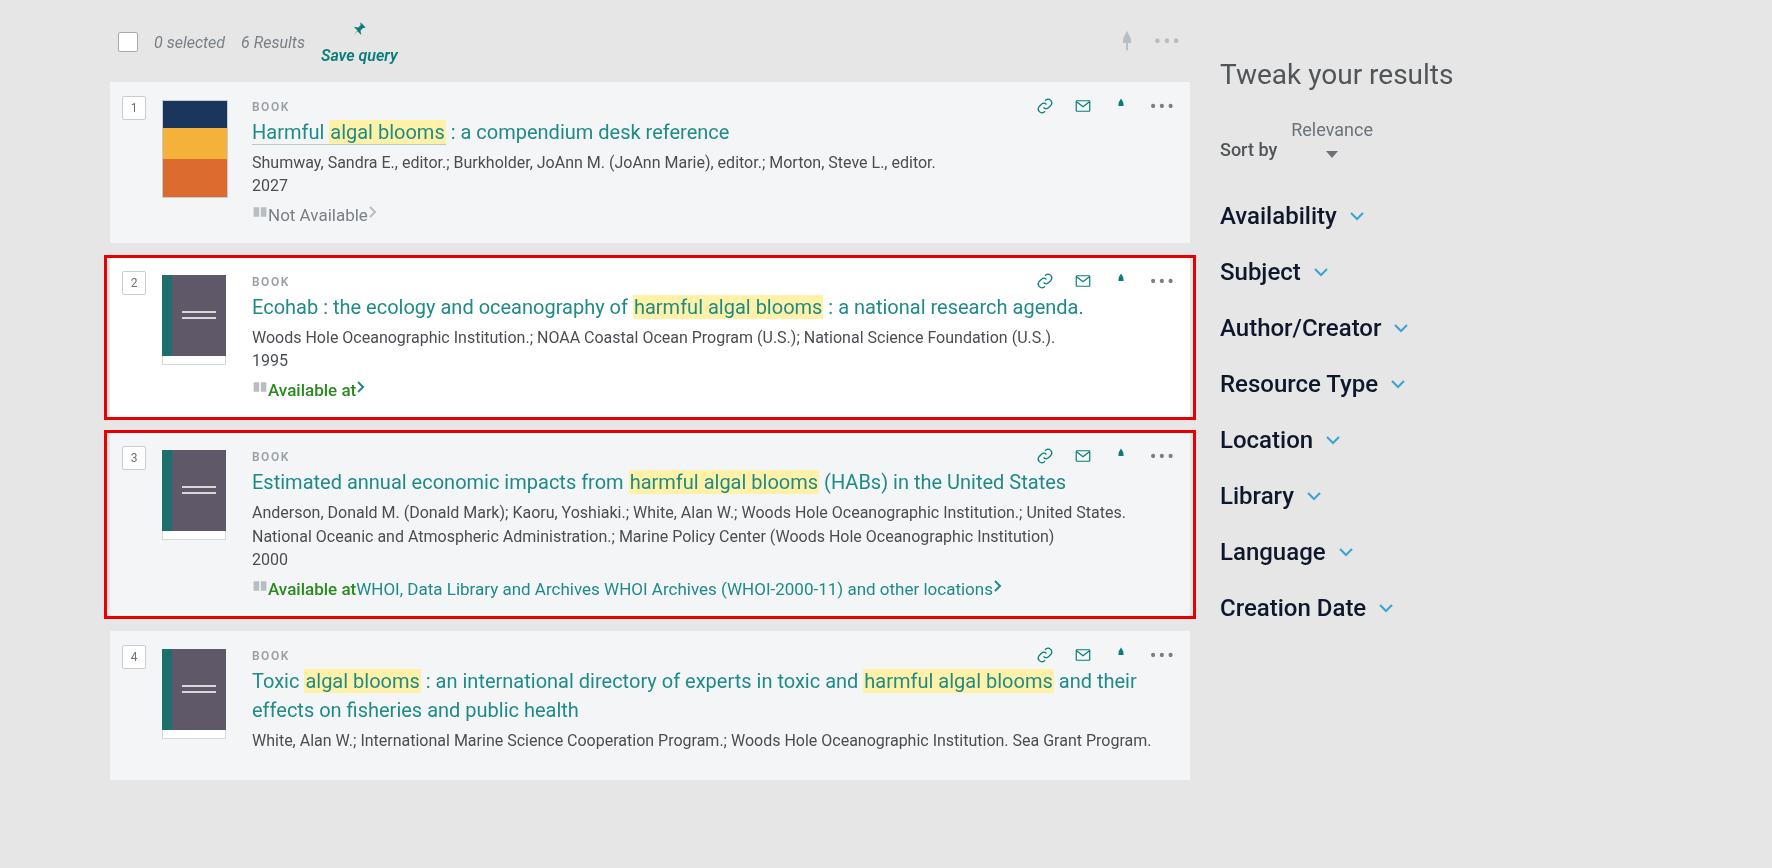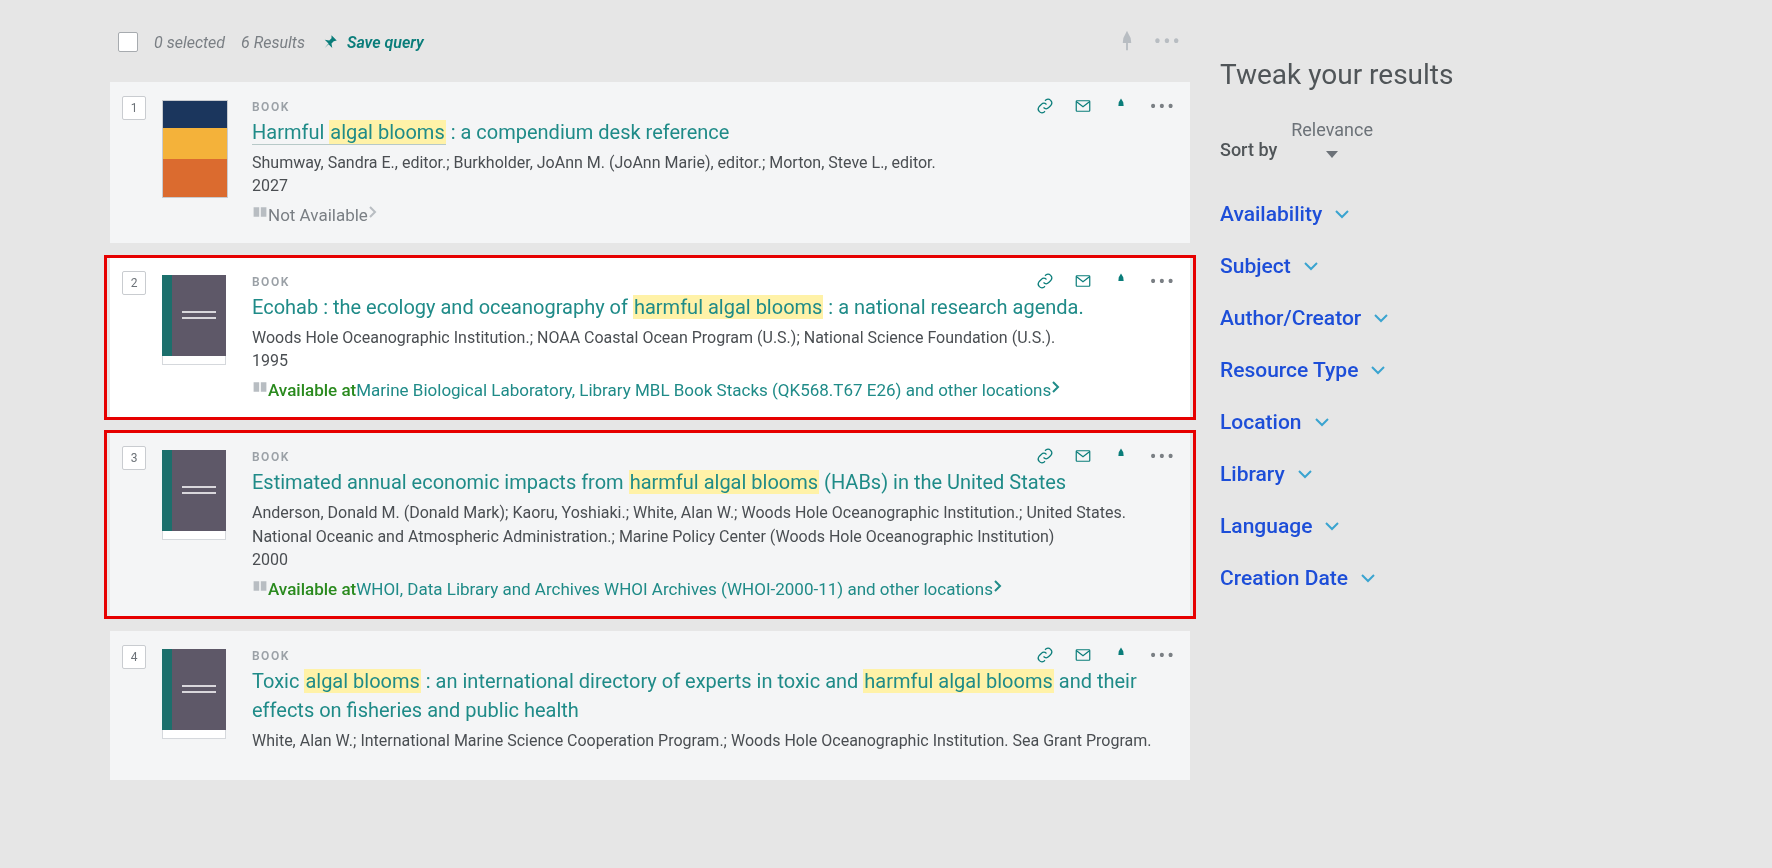--- a/index.html
+++ b/index.html
@@ -19,21 +19,21 @@
 
   .main{display:flex;gap:30px;padding:0 30px 0 110px;}
   .results{flex:0 0 1080px;max-width:1080px;}
   .side{flex:0 0 380px;max-width:380px;padding-top:40px;}
 
   
   .results-header{display:flex;align-items:center;height:56px;padding:14px 8px 12px 8px;gap:16px;}
   .chk{width:18px;height:18px;border:1.5px solid #a7abaf;border-radius:2px;background:#fff;display:inline-block;}
   .h-sel{color:var(--muted);font-style:italic;font-size:16px;}
   .h-res{color:var(--muted);font-style:italic;font-size:16px;}
-  .save-q{display:flex;align-items:center;gap:8px;color:var(--teal);font-weight:600;font-size:16px;font-style:italic;}
+  .save-q{display:flex;align-items:center;gap:8px;color:var(--teal);font-weight:600;font-size:16px;font-style:italic;flex-direction:column;}
   .save-q svg{fill:var(--teal);height:18px;width:18px;}
   .spacer{flex:1;}
   .h-ico{width:22px;height:22px;fill:#b8bdc2;margin-left:12px;}
   .h-dots{color:#b8bdc2;font-size:22px;letter-spacing:2px;line-height:1;}
 
   
   .card{position:relative;display:flex;gap:18px;padding:18px 20px 18px 12px;background:var(--card);margin-bottom:14px;}
   .card.white{background:#fff;}
   .num-badge{position:absolute;left:12px;top:14px;width:22px;height:22px;border:1px solid #c9ccd0;background:#fff;color:#6c7278;font-size:12px;display:flex;align-items:center;justify-content:center;border-radius:2px;}
   .thumb-col{width:72px;margin-left:40px;flex-shrink:0;}
@@ -59,21 +59,21 @@
   .card-actions svg{width:18px;height:18px;fill:none;stroke:var(--teal);stroke-width:1.6;}
   .card-actions .dots{color:var(--muted);font-size:20px;letter-spacing:2px;line-height:1;}
 
   .highlight-box{position:absolute;border:3px solid #e60000;pointer-events:none;}
 
   
   .side h2{font-size:28px;font-weight:400;color:#505558;margin:18px 0 28px;}
   .sortrow{display:flex;align-items:flex-end;gap:14px;font-size:18px;color:#505558;margin-bottom:28px;}
   .sortrow .drop{display:flex;align-items:center;gap:10px;color:#6c7278;flex-direction:column;}
   .sortrow svg{fill:#6c7278;width:14px;height:10px;}
-  .filter{display:flex;align-items:center;gap:12px;font-size:21px;color:#1d4ed8;font-weight:500;padding:14px 0;}
+  .filter{display:flex;align-items:center;gap:12px;font-size:24px;color:#0f172a;font-weight:500;padding:14px 0;}
   .filter svg{width:16px;height:12px;stroke:#3aa4d0;stroke-width:2;fill:none;}
 
   
   .pin-svg{fill:var(--teal);}
 </style>
 </head>
 <body>
 
 <div class="page">
   <div class="main">
@@ -147,21 +147,20 @@
     <div class="content">
       <div class="type">BOOK</div>
       <div class="title">Ecohab : the ecology and oceanography of <span class="hl">harmful algal blooms</span> : a national research agenda.</div>
       <div class="authors">Woods Hole Oceanographic Institution.; NOAA Coastal Ocean Program (U.S.); National Science Foundation (U.S.).</div>
       <div class="year">1995</div>
       <div class="avail">
         <svg class="bookic" viewBox="0 0 20 16">
                   <path d="M2 2h7v12H2zM11 2h7v12h-7z"></path>
                 </svg>
         <span class="greentext">Available at</span>
-        <span class="loc">Marine Biological Laboratory, Library  MBL Book Stacks (QK568.T67 E26) and other locations</span>
         <svg class="chev" viewBox="0 0 10 14">
                   <path d="M2 2l5 5-5 5"></path>
                 </svg>
       </div>
     </div>
 
   <div class="card-actions">
     <svg viewBox="0 0 24 24">
                 <path d="M10 14a5 5 0 0 0 7 0l3-3a5 5 0 0 0-7-7l-1 1"></path>
                 <path d="M14 10a5 5 0 0 0-7 0l-3 3a5 5 0 0 0 7 7l1-1"></path>

